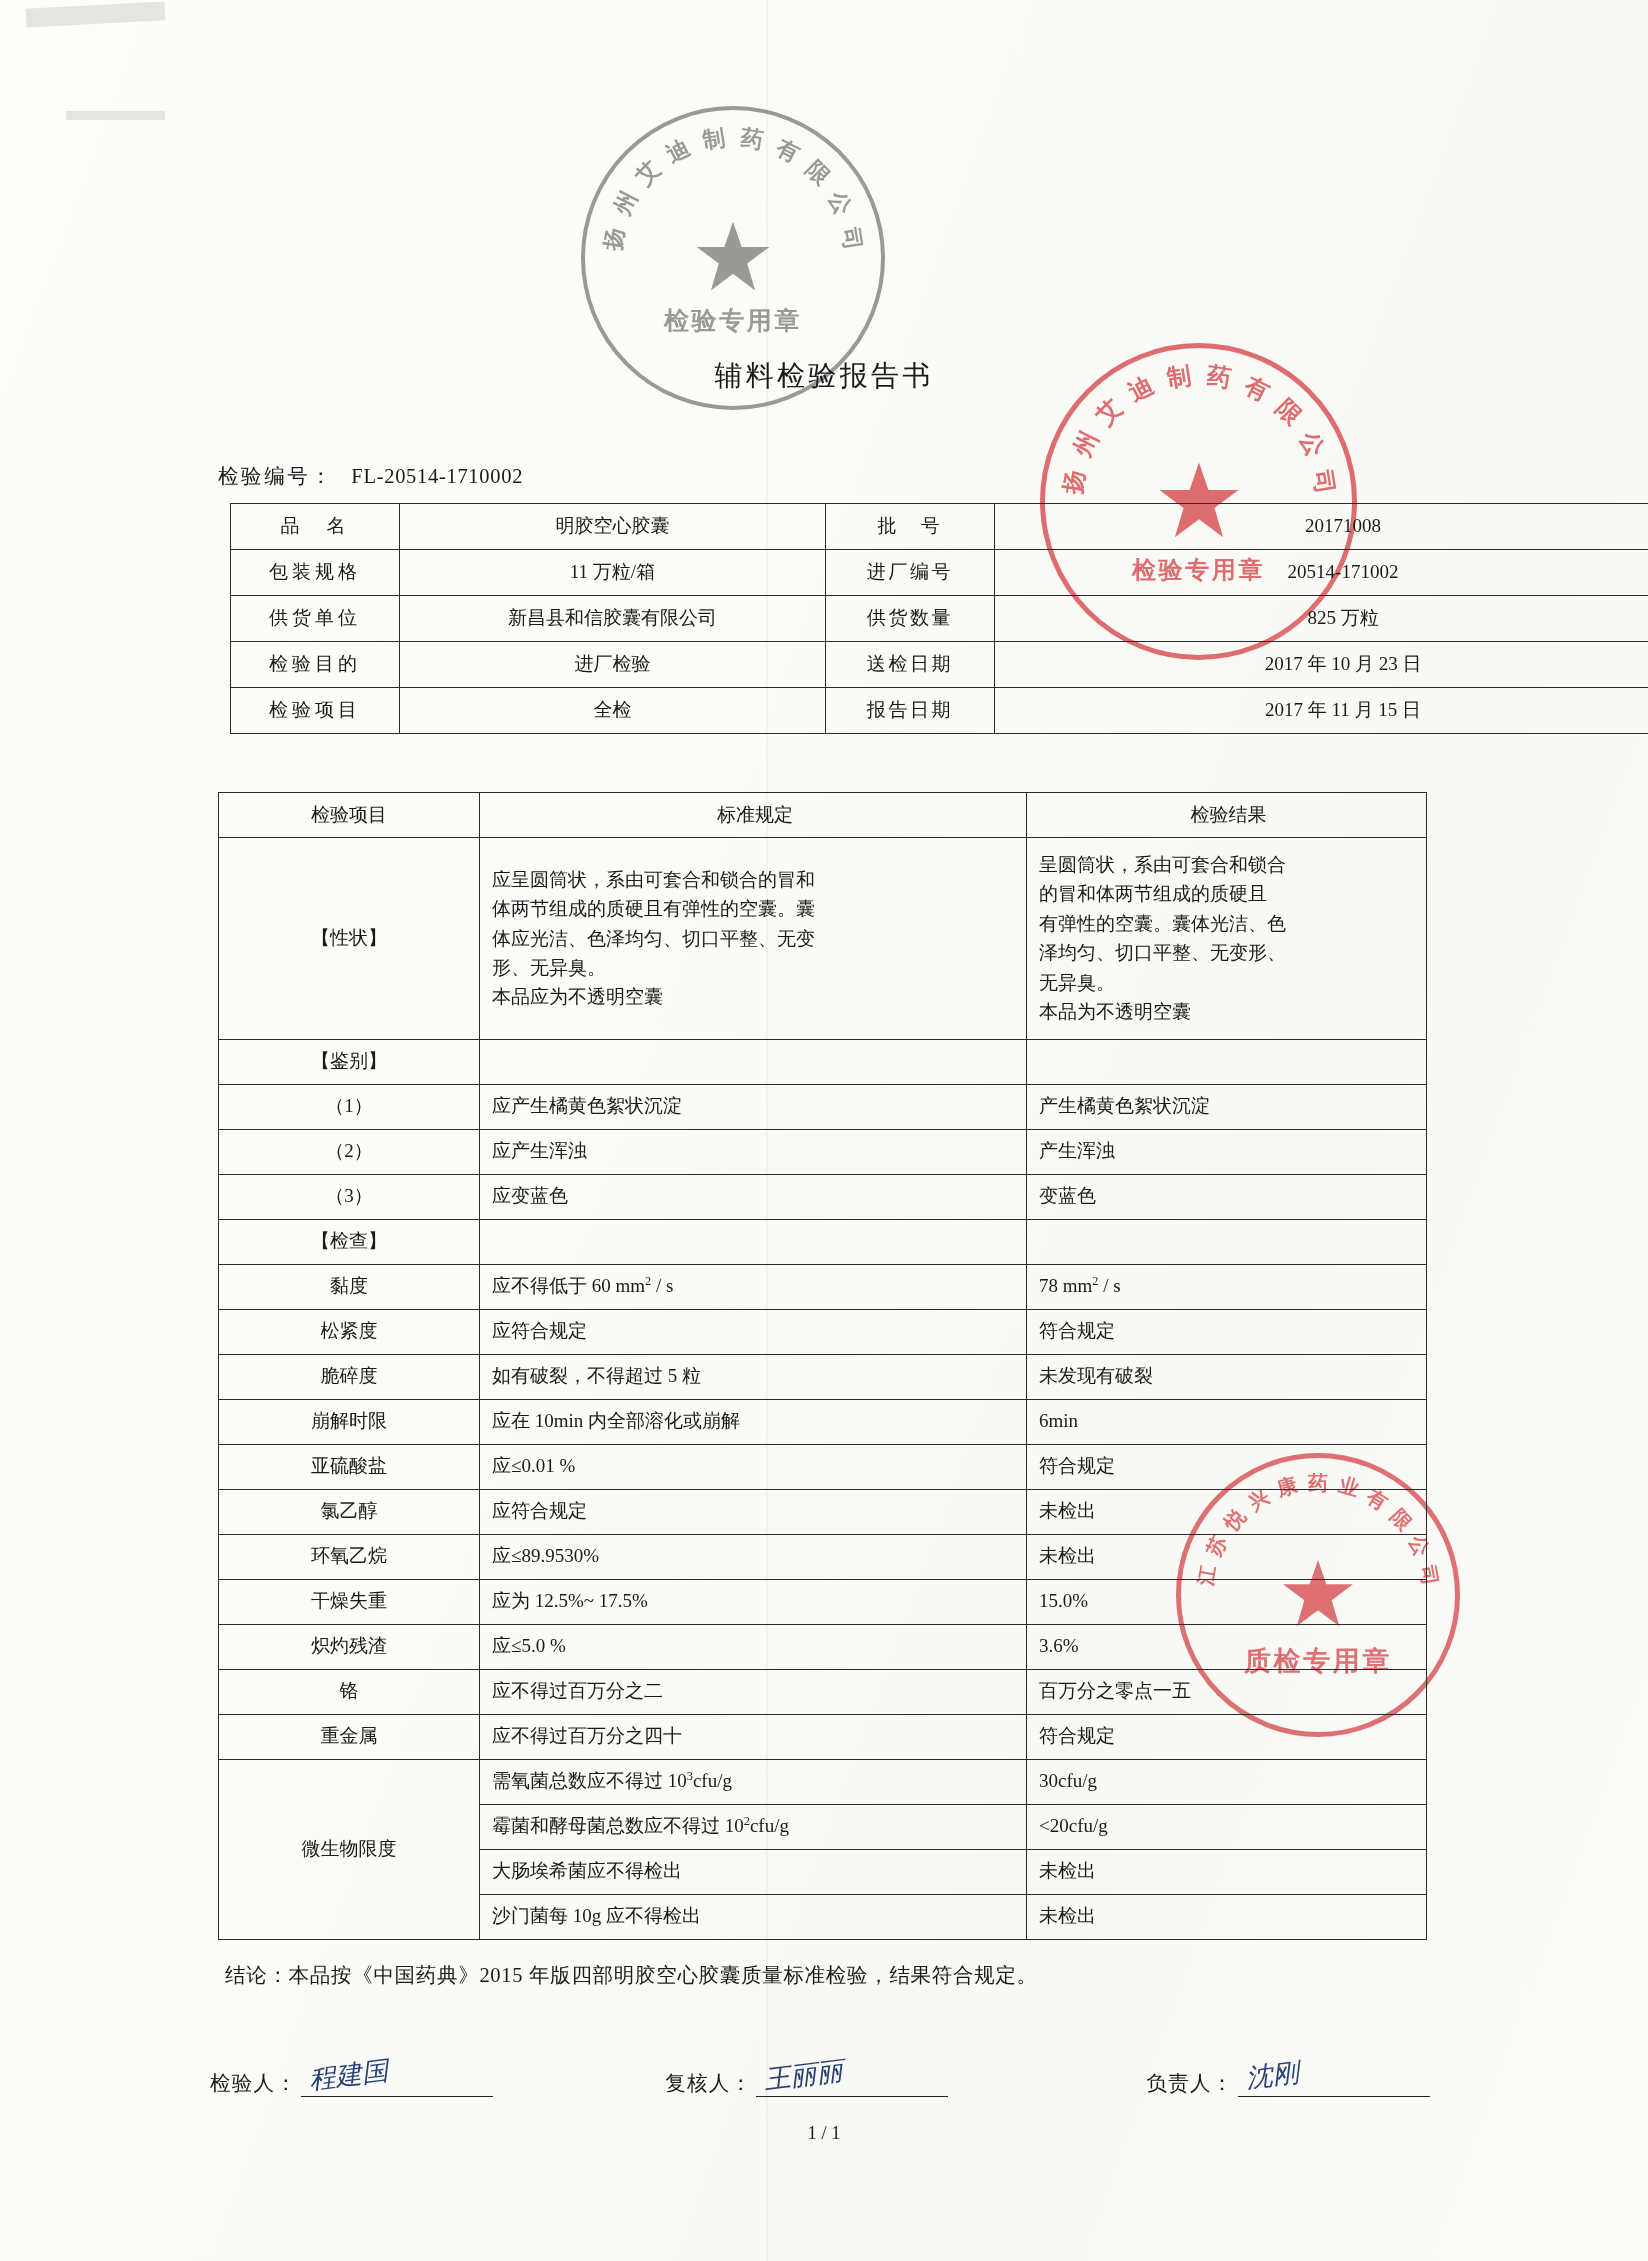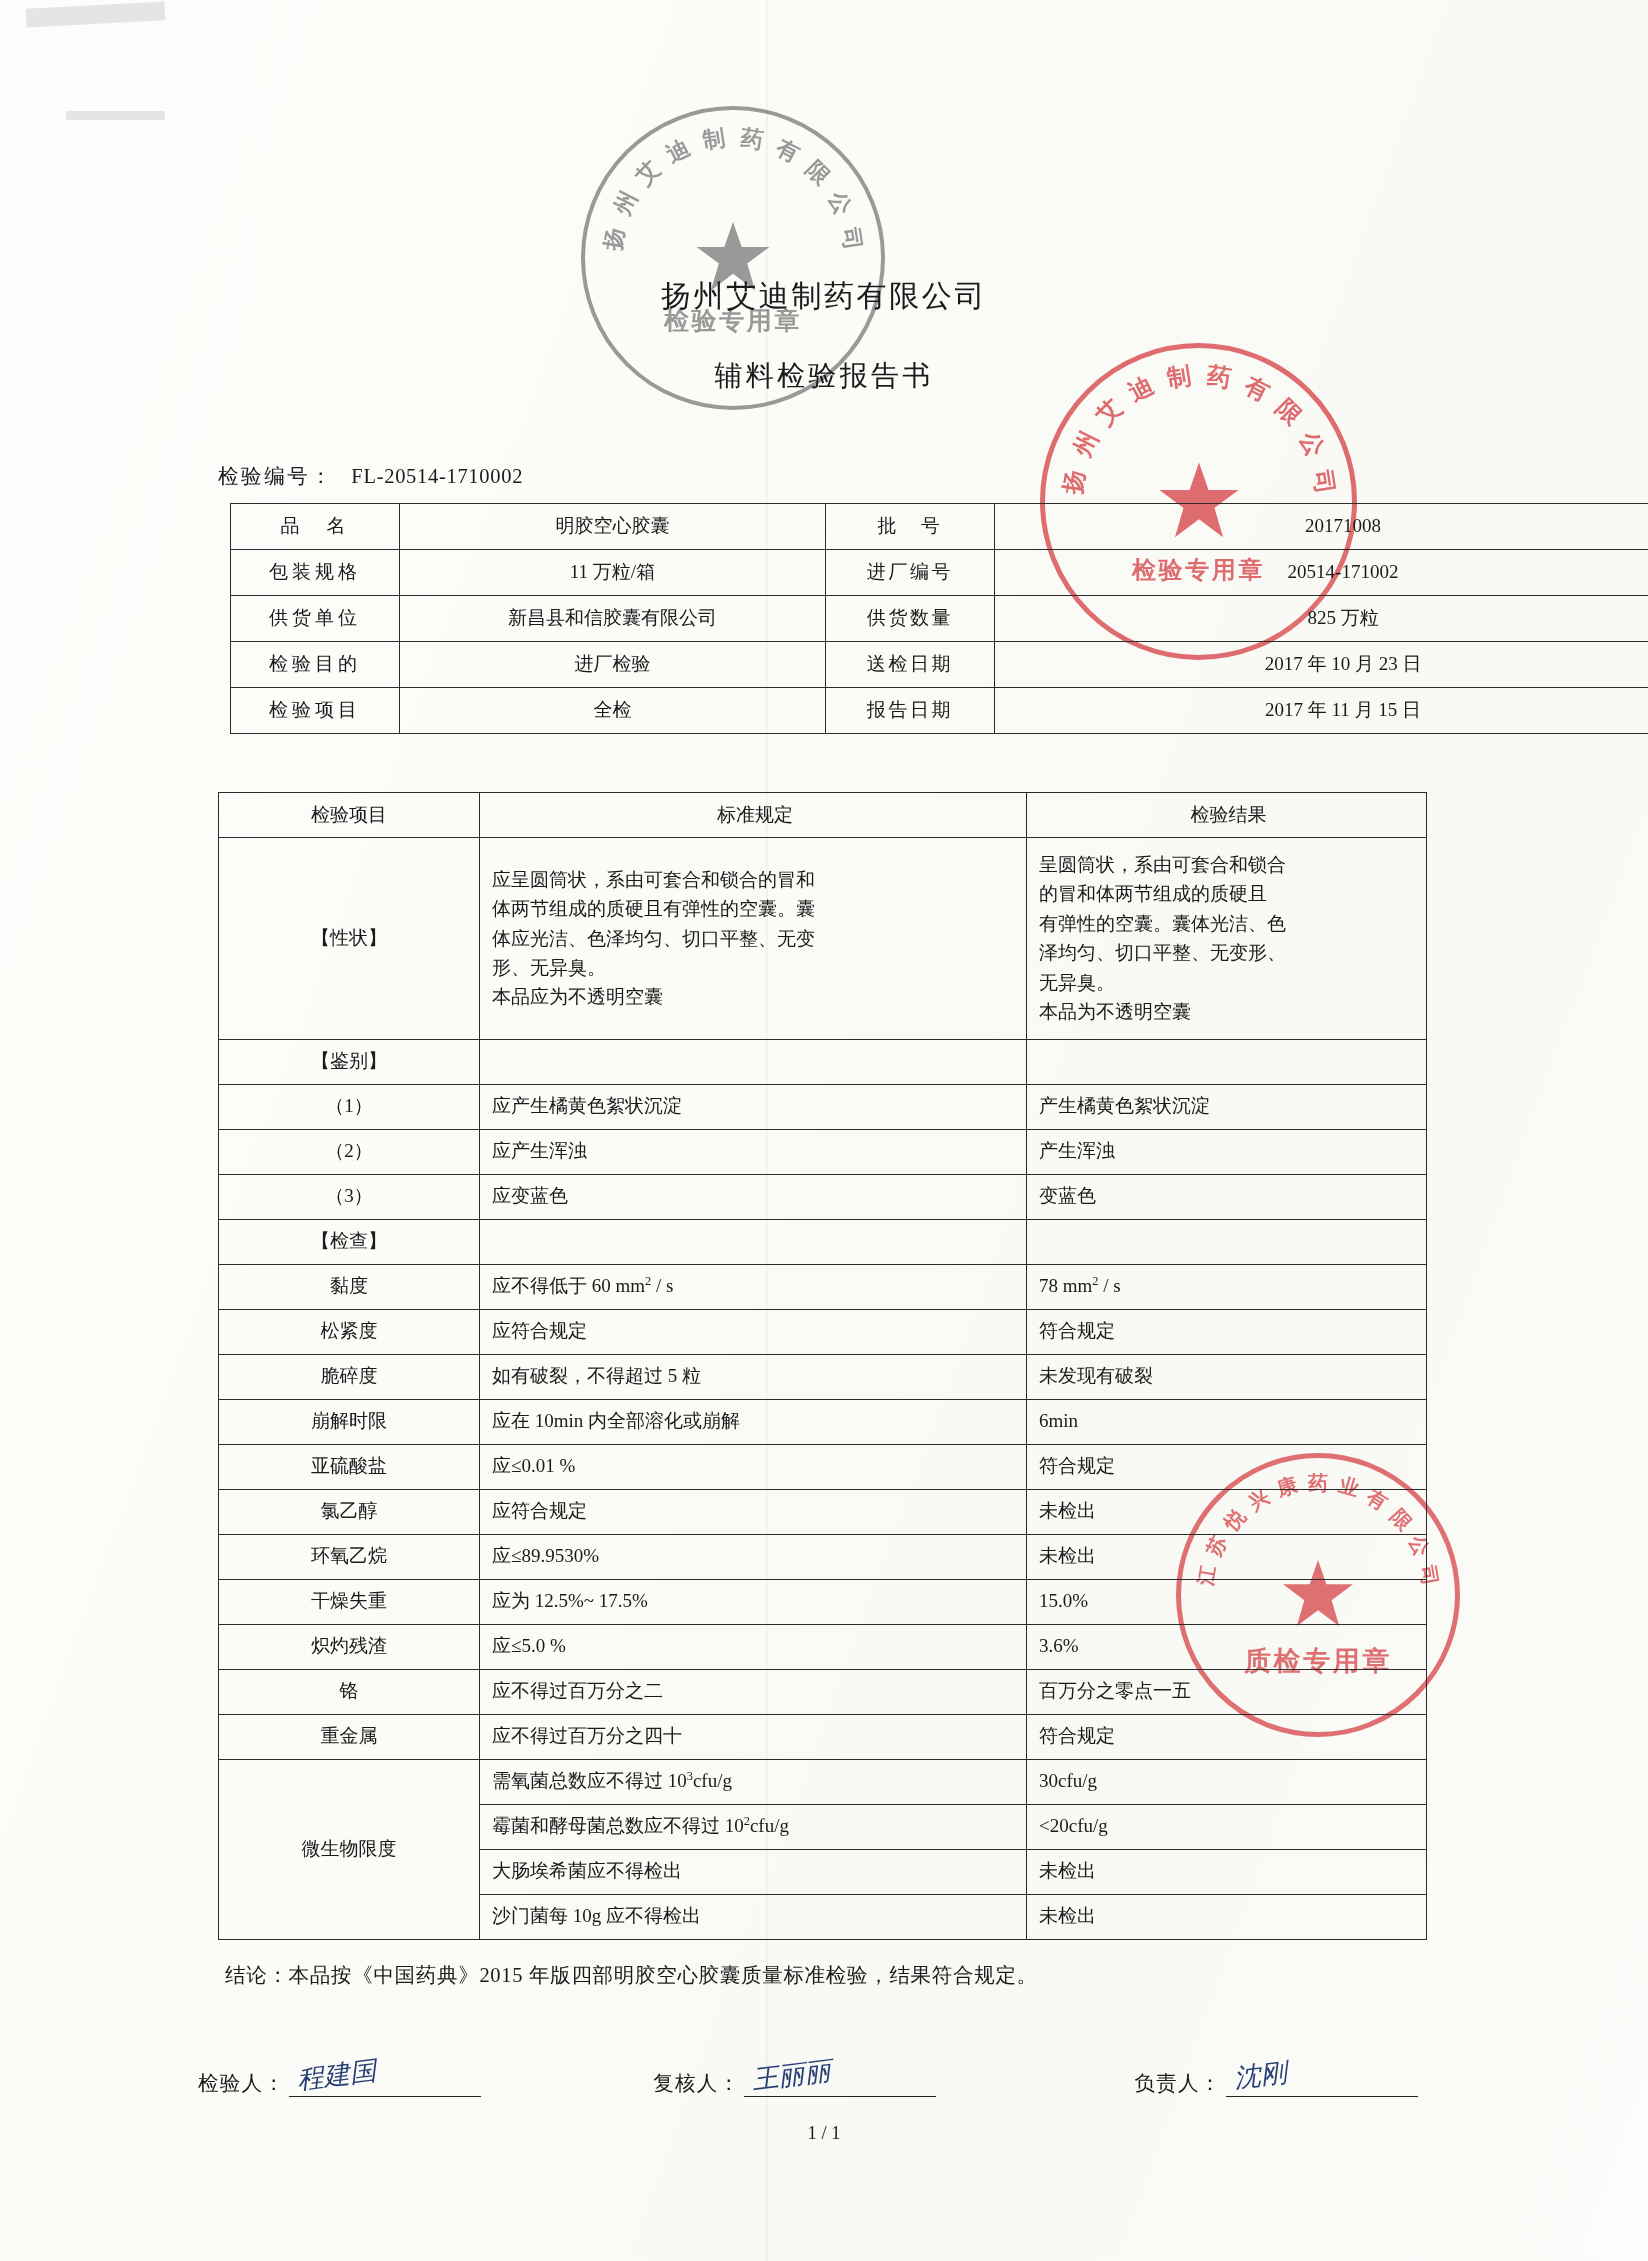--- a/index.html
+++ b/index.html
@@ -284,21 +284,20 @@
         <span style="font-size: 20px; color: rgb(212, 55, 60); transform: translate(111px, -19.5px) rotate(440deg) translate(-50%, -50%);">司</span>
       </div>
     <div class="star">
       <svg class="star-svg" width="76" height="76" viewBox="0 0 100 100">
         <polygon points="50,4 61,36 96,36 68,57 78,91 50,70 22,91 32,57 4,36 39,36" fill="#d4373c"></polygon>
       </svg>
     </div>
     <div class="stamp-bottom-text">质检专用章</div>
   </div>
 
-  <div class="doc-title" id="title-main">扬州艾迪制药有限公司</div>
   <div class="doc-title" id="title-sub">辅料检验报告书</div>
 
   <div class="insp-no">
     <span class="label">检验编号：</span>
     <span class="value">FL-20514-1710002</span>
   </div>
 
   <table id="info-table">
     <tbody id="info-body">
         <tr>
@@ -451,21 +450,21 @@
         <tr>
           <td class="col-std">沙门菌每 10g 应不得检出</td>
           <td class="col-res">未检出</td>
         </tr>
       </tbody>
   </table>
 
   <div id="conclusion">结论：本品按《中国药典》2015 年版四部明胶空心胶囊质量标准检验，结果符合规定。</div>
 
   <div id="sign-row">
-      <div class="sign-block" style="margin-left: 0px;">
+      <div class="sign-block" style="margin-left: 12px;">
         <span class="sign-label">检验人：</span>
         <span class="sign-line">
           <span class="sign-ink">程建国</span>
         </span>
       </div>
       <div class="sign-block" style="margin-left: 172px;">
         <span class="sign-label">复核人：</span>
         <span class="sign-line">
           <span class="sign-ink">王丽丽</span>
         </span>

